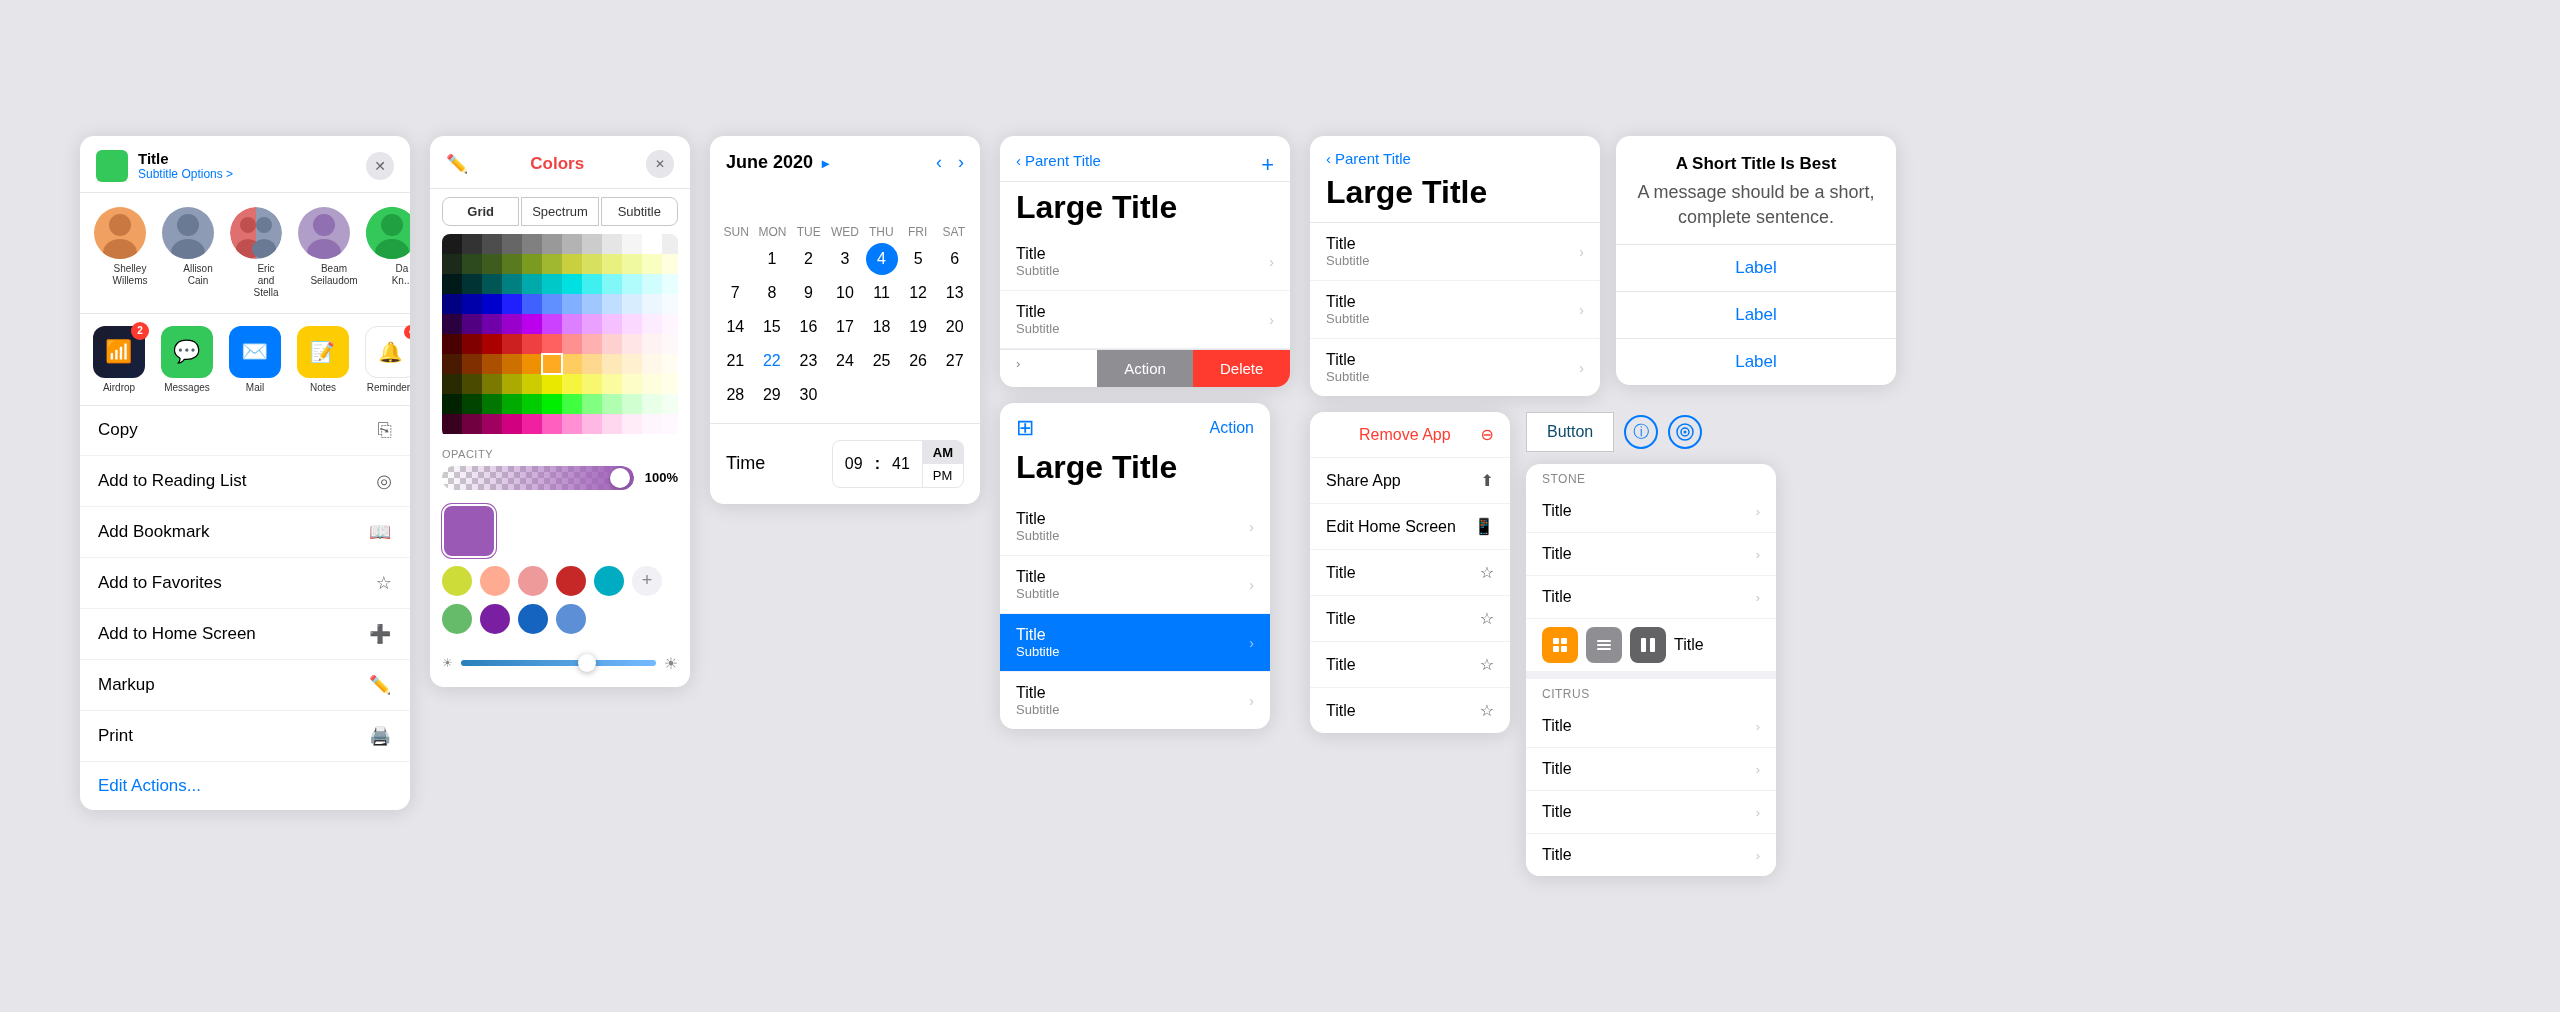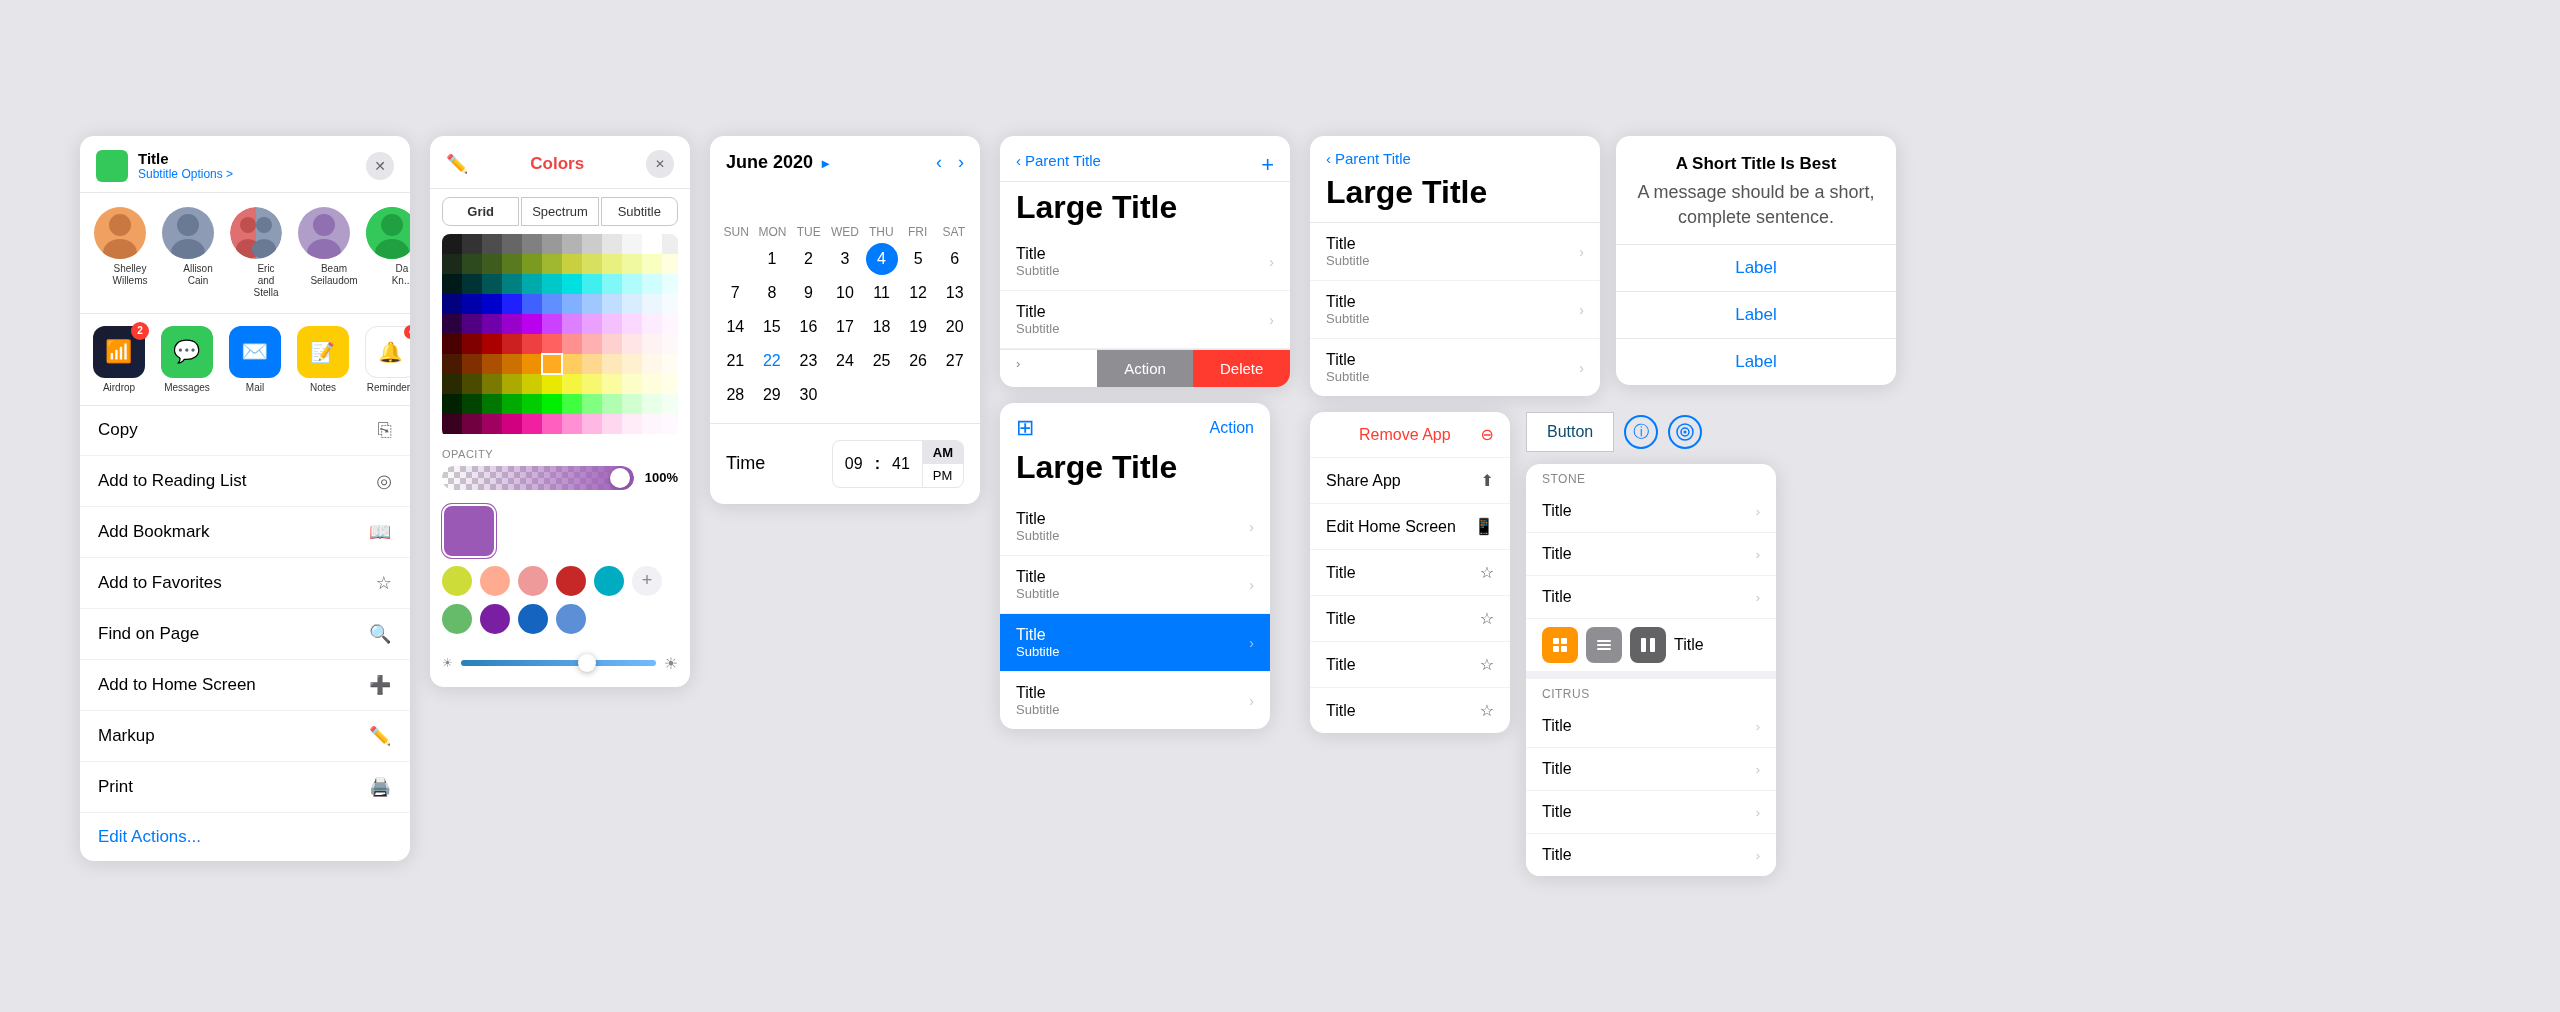--- a/index.html
+++ b/index.html
@@ -536,24 +536,20 @@
       <span class="action-label">Add to Reading List</span>
       <span class="action-icon">◎</span>
     </div>
     <div class="action-row">
       <span class="action-label">Add Bookmark</span>
       <span class="action-icon">📖</span>
     </div>
     <div class="action-row">
       <span class="action-label">Add to Favorites</span>
       <span class="action-icon">☆</span>
-    </div>
-    <div class="action-row">
-      <span class="action-label">Find on Page</span>
-      <span class="action-icon">🔍</span>
     </div>
     <div class="action-row">
       <span class="action-label">Add to Home Screen</span>
       <span class="action-icon">➕</span>
     </div>
     <div class="action-row">
       <span class="action-label">Markup</span>
       <span class="action-icon">✏️</span>
     </div>
     <div class="action-row">

